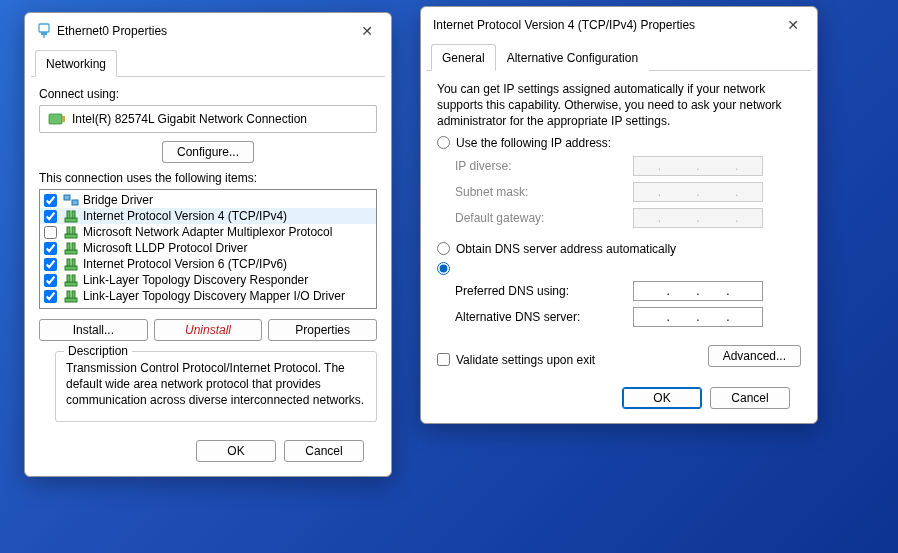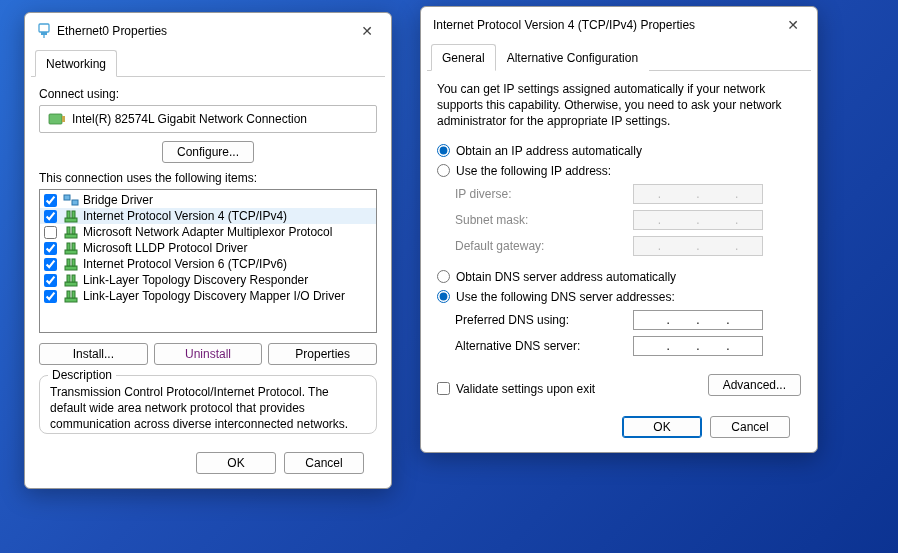--- a/index.html
+++ b/index.html
@@ -17,30 +17,30 @@
 .tab.active { border: 1px solid #ccc; border-bottom: 1px solid #fff; border-radius: 3px 3px 0 0; }
 
 .body { padding: 10px 14px; }
 
 .adapter-box { border: 1px solid #bbb; padding: 6px 8px; display: flex; align-items: center; margin-top: 4px; border-radius: 2px; }
 .adapter-icon { width: 18px; height: 14px; margin-right: 6px; }
 
 .btn { background: #fdfdfd; border: 1px solid #999; border-radius: 3px; padding: 3px 14px; cursor: pointer; font-size: 12px; min-width: 74px; text-align: center; }
 .btn.primary { border-color: #0067c0; box-shadow: inset 0 0 0 1px #0067c0; }
 
-.list-box { border: 1px solid #888; height: 144px; overflow: auto; margin-top: 4px; padding: 2px 0; }
+.list-box { border: 1px solid #888; height: 120px; overflow: auto; margin-top: 4px; padding: 2px 0; }
 .list-item { display: flex; align-items: center; padding: 1px 4px; cursor: pointer; }
 .list-item.selected { background: #e5f1fb; }
 .list-item input[type="checkbox"] { margin-right: 6px; }
 .li-icon { width: 16px; height: 14px; margin-right: 4px; flex-shrink: 0; }
 
 .btn-row { display: flex; gap: 6px; margin-top: 10px; }
 .btn-row .btn { flex: 1; }
 
-.fieldset { border: 1px solid #ccc; border-radius: 8px; padding: 8px 10px 0 10px; margin-top: 10px; position: relative; }
+.fieldset { border: 1px solid #ccc; border-radius: 3px; padding: 8px 10px 12px 10px; margin-top: 10px; position: relative; margin-left: 16px; }
 .fieldset .legend { position: absolute; top: -8px; left: 8px; background: #fff; padding: 0 4px; font-size: 12px; }
 
 .footer { display: flex; justify-content: flex-end; gap: 8px; padding: 0 27px 14px 0; }
 
 .radio-row { display: flex; align-items: center; margin: 6px 0; }
 .radio-row input[type="radio"] { margin-right: 6px; accent-color: #0067c0; }
 .radio-row input[type="checkbox"] { margin-right: 6px; accent-color: #0067c0; }
 
 .ip-grid { display: grid; grid-template-columns: 170px 130px; gap: 6px 8px; margin: 4px 0 4px 18px; align-items: center; }
 .ip-grid label.disabled { color: #888; }
@@ -151,21 +151,21 @@
           <span class="li-icon"><svg viewBox="0 0 16 14">
               <rect x="2" y="9" width="12" height="4" fill="#5fbf5f" stroke="#2f7a2f"></rect>
               <rect x="4" y="2" width="3" height="7" fill="#5fbf5f" stroke="#2f7a2f"></rect>
               <rect x="9" y="2" width="3" height="7" fill="#5fbf5f" stroke="#2f7a2f"></rect>
             </svg></span>
           <span>Link-Layer Topology Discovery Mapper I/O Driver</span>
         </div>
       </div>
     <div class="btn-row">
       <button class="btn">Install...</button>
-      <button class="btn" style="color:#701a75;">Uninstall</button>
+      <button class="btn" style="color:#b91c1c;font-style:italic;">Uninstall</button>
       <button class="btn">Properties</button>
     </div>
     <div class="fieldset">
       <span class="legend">Description</span>
       <div style="line-height:1.35;">Transmission Control Protocol/Internet Protocol. The default wide area network protocol that provides communication across diverse interconnected networks.</div>
     </div>
   </div>
   <div class="footer" style="margin-top:8px;">
     <button class="btn" style="min-width:80px;">OK</button>
     <button class="btn" style="min-width:80px;">Cancel</button>
@@ -179,24 +179,20 @@
   </div>
   <div style="padding:0 6px;">
     <div class="tab-strip">
       <div class="tab active">General</div>
       <div class="tab">Alternative Configuration</div>
     </div>
   </div>
   <div class="body">
     <div style="line-height:1.35;">You can get IP settings assigned automatically if your network supports this capability. Otherwise, you need to ask your network administrator for the appropriate IP settings.</div>
 
-    <div class="radio-row section-gap">
-      <input type="radio" name="ipmode" checked="" style="">
-      <label>Obtain an IP address automatically</label>
-    </div>
     <div class="radio-row">
       <input type="radio" name="ipmode" style="">
       <label>Use the following IP address:</label>
     </div>
     <div class="ip-grid">
       <label class="disabled">IP diverse:</label>
       <div class="ip-input disabled">
           <span class="dot">.</span>
           <span class="dot">.</span>
           <span class="dot">.</span>
@@ -214,21 +210,20 @@
           <span class="dot">.</span>
         </div>
     </div>
 
     <div class="radio-row section-gap">
       <input type="radio" name="dnsmode" style="">
       <label>Obtain DNS server address automatically</label>
     </div>
     <div class="radio-row">
       <input type="radio" name="dnsmode" checked="" style="">
-      <label>Use the following DNS server addresses:</label>
     </div>
     <div class="ip-grid">
       <label>Preferred DNS using:</label>
       <div class="ip-input">
           <input class="seg" style="">
           <span class="dot">.</span>
           <input class="seg" style="">
           <span class="dot">.</span>
           <input class="seg" style="">
           <span class="dot">.</span>

